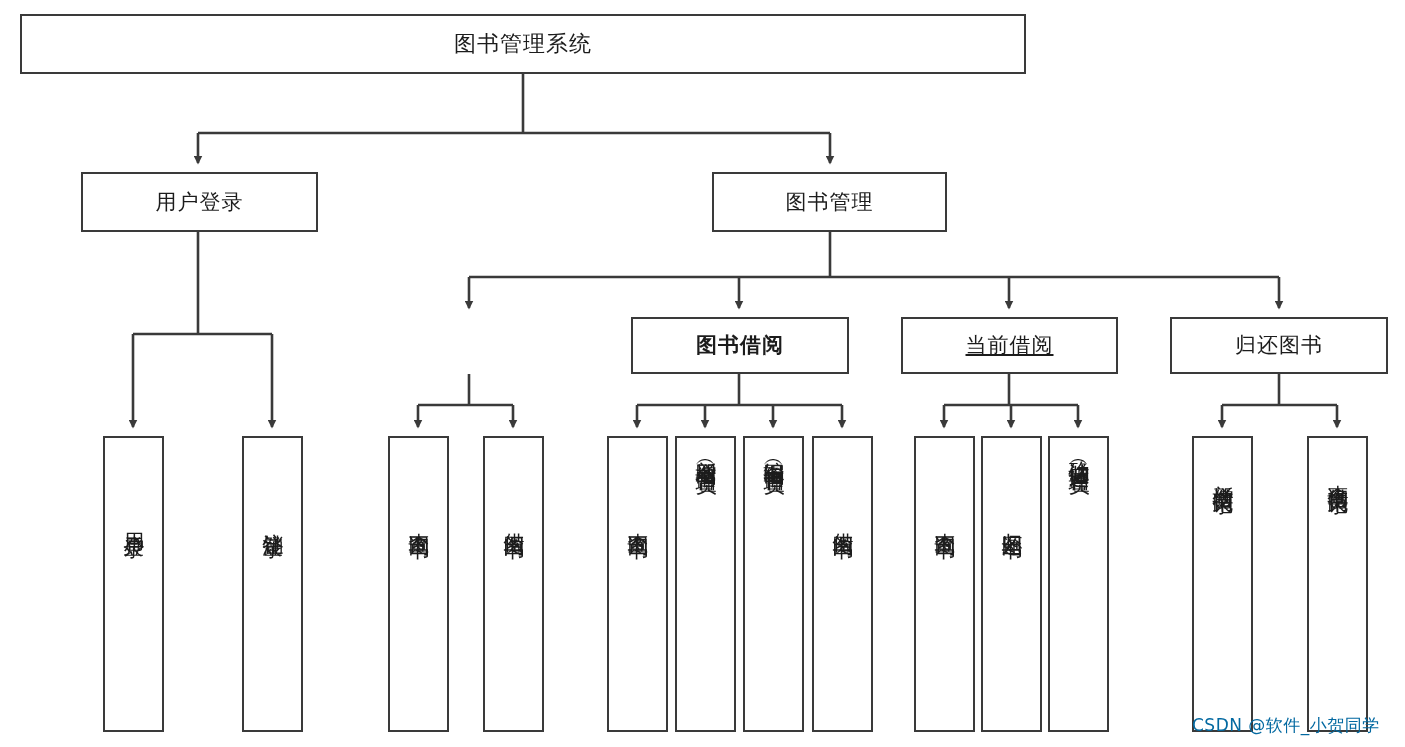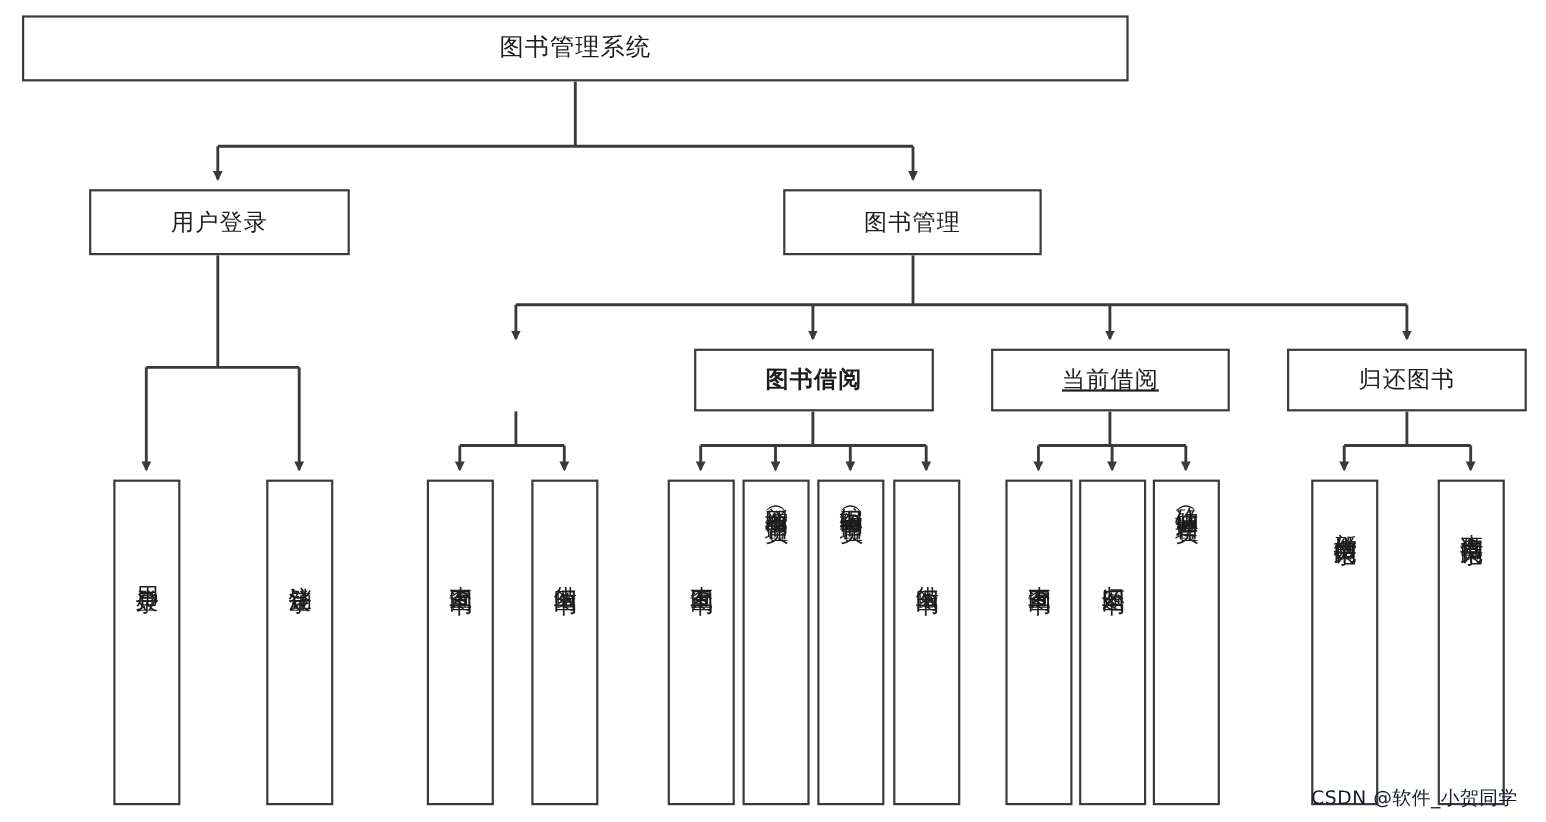--- a/index.html
+++ b/index.html
@@ -54,21 +54,21 @@
   .node.vert .label {
     writing-mode: vertical-rl;
     text-orientation: upright;
     font-size: 21px;
     letter-spacing: 2px;
     line-height: 1.0;
   }
   .node.root .label { font-size: 22px; }
   .watermark {
     position: absolute;
-    color: #0f172a;
+    color: #0369a1;
     font-size: 17px;
     white-space: nowrap;
     letter-spacing: 0.5px;
     pointer-events: none;
   }
 </style>
 </head>
 <body>
 
 <div id="diagram-root">

